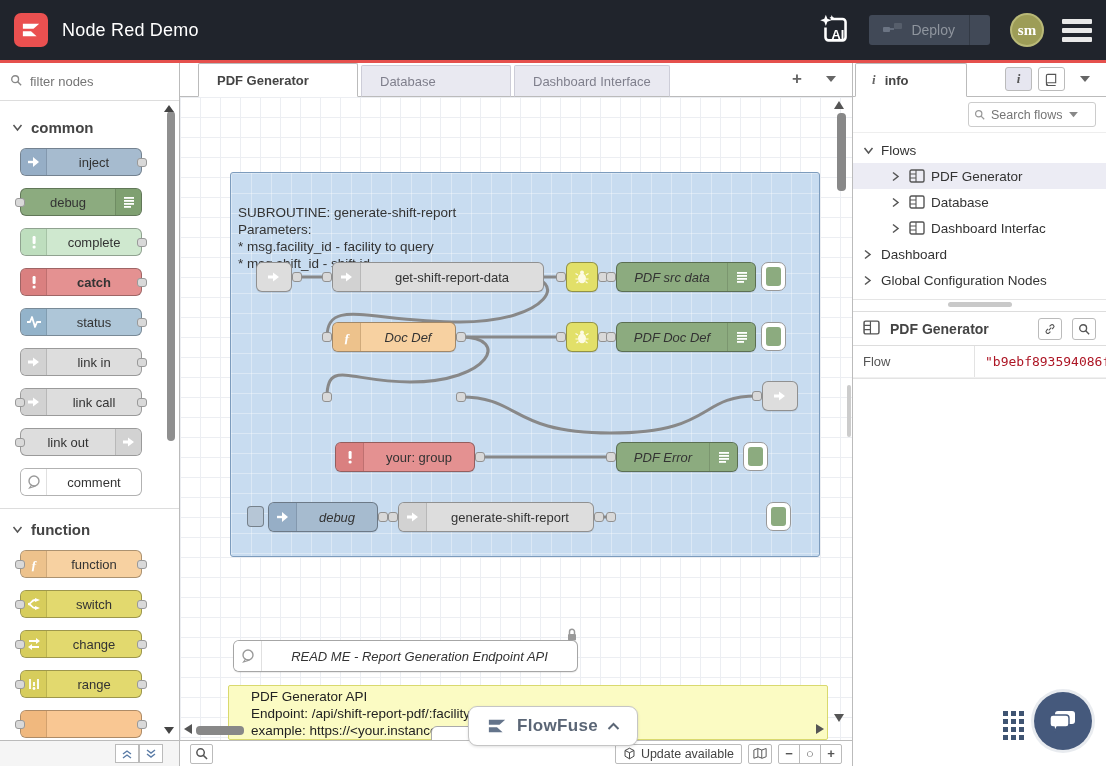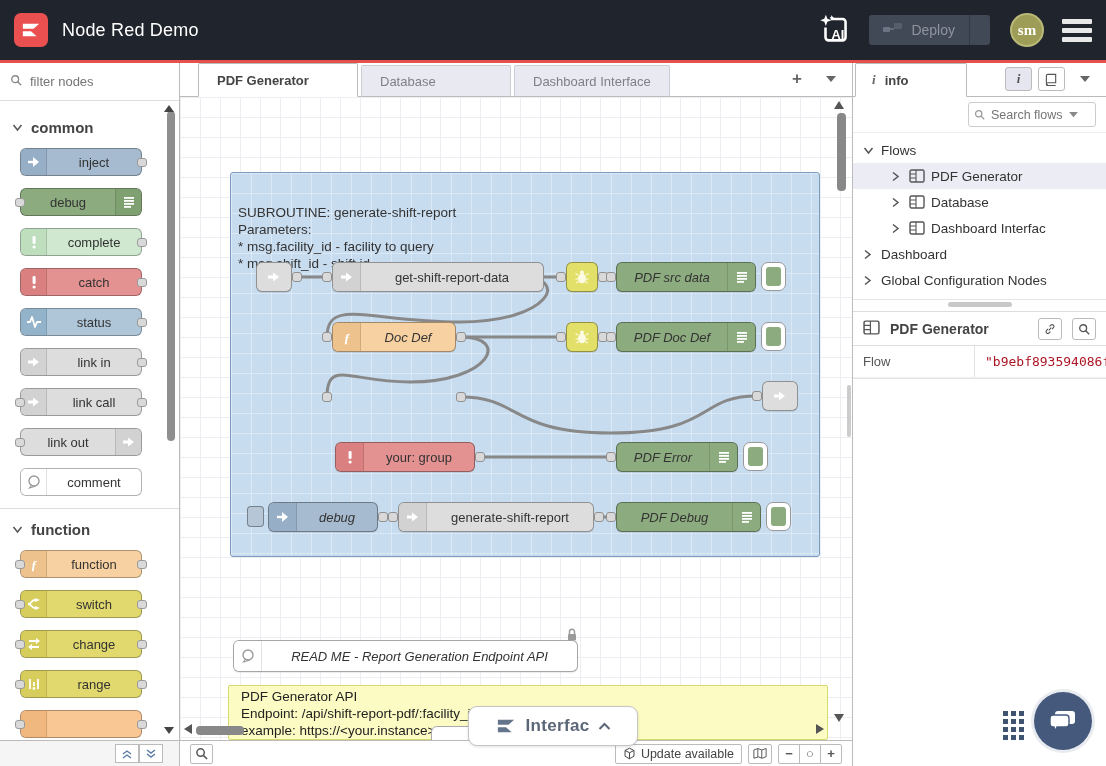--- a/index.html
+++ b/index.html
@@ -63,21 +63,21 @@
   .fnode{position:absolute;height:30px;border:1px solid rgba(0,0,0,.35);border-radius:6px;display:flex;font-size:13px;color:#333;z-index:4;box-shadow:0 1px 1px rgba(0,0,0,.08);}
   .fnode .isec{width:28px;flex:0 0 28px;display:flex;align-items:center;justify-content:center;}
   .fnode .isec.l{border-right:1px solid rgba(0,0,0,.12);border-radius:5px 0 0 5px;}
   .fnode .isec.r{border-left:1px solid rgba(0,0,0,.12);border-radius:0 5px 5px 0;}
   .fnode .lbl{flex:1;display:flex;align-items:center;justify-content:center;padding:0 8px;white-space:nowrap;}
   .fnode.square{justify-content:center;align-items:center;}
   .cport{position:absolute;width:10px;height:10px;background:#d9d9d9;border:1px solid #919191;border-radius:3px;z-index:3;}
   .dtoggle{position:absolute;width:25px;height:29px;background:#fff;border:1px solid #999;border-radius:7px;z-index:5;padding:4px;}
   .dtoggle div{width:100%;height:100%;border-radius:3px;}
   .inj-btn{position:absolute;width:17px;height:21px;background:#b6c6d6;border:1px solid rgba(0,0,0,.35);border-radius:4px;z-index:3;}
-  #yellow-note{position:absolute;background:#fbfbc3;border:1px solid #d9d96e;border-radius:2px;z-index:4;padding:2px 12px;font-size:13.5px;line-height:17px;color:#222;overflow:hidden;}
+  #yellow-note{position:absolute;background:#fbfbc3;border:1px solid #d9d96e;border-radius:2px;z-index:4;padding:2px 22px;font-size:13.5px;line-height:17px;color:#222;overflow:hidden;}
   #partial-comment{position:absolute;background:#fff;border:1px solid #aaa;border-radius:6px;z-index:4;}
   .lock-badge{position:absolute;z-index:6;}
 
   
   .sb-thumb{position:absolute;background:#888;border-radius:4px;z-index:6;}
   .tri{width:0;height:0;position:absolute;z-index:6;}
 
   
   #canvas-footer{height:26px;border-top:1px solid #bbb;background:#fff;display:flex;align-items:center;padding:0 10px;gap:6px;flex:0 0 26px;position:relative;z-index:4;}
   .cf-btn{height:20px;border:1px solid #bbb;background:#fff;border-radius:2px;display:flex;align-items:center;justify-content:center;color:#555;font-size:13px;padding:0 4px;min-width:22px;}
@@ -203,21 +203,21 @@
               <svg width="16" height="16" viewBox="0 0 16 16">
                 <g fill="#fff">
                   <rect x="6.6" y="2" width="3" height="8" rx="1.2"></rect>
                   <circle cx="8.1" cy="13" r="1.6"></circle>
                 </g>
               </svg>
             </span>
             <span class="plbl">complete</span>
             <span class="pport out"></span>
           </div>
-          <div class="pal-node" style="background: rgb(228, 145, 145);">
+          <div class="pal-node" style="background: rgb(228, 145, 145); font-weight: bold;">
             <span class="isec l" style="background:#da8080">
               <svg width="16" height="16" viewBox="0 0 16 16">
                 <g fill="#fff">
                   <rect x="6.6" y="2" width="3" height="8" rx="1.2"></rect>
                   <circle cx="8.1" cy="13" r="1.6"></circle>
                 </g>
               </svg>
             </span>
             <span class="plbl">catch</span>
             <span class="pport out"></span>
@@ -543,33 +543,20 @@
           <div class="fnode" style="left: 218px; top: 405px; width: 196px; height: 30px; background: rgb(221, 221, 221);">
             <span class="isec l" style="background:#d2d2d2">
               <svg width="16" height="16" viewBox="0 0 16 16">
                 <path d="M2 6.5h5V3.5l6 4.5-6 4.5V9.5H2z" fill="#fff"></path>
               </svg>
             </span>
             <span class="lbl" style="">generate-shift-report</span>
           </div>
           <div class="cport" style="left: 208px; top: 415px;"></div>
           <div class="cport" style="left: 414px; top: 415px;"></div>
-          <div class="fnode" style="left: 436px; top: 405px; width: 145px; height: 30px; background: rgb(140, 171, 127);">
-            <span class="lbl" style="font-style:italic;">PDF Debug</span>
-            <span class="isec r" style="background:#8cab7f">
-              <svg width="16" height="16" viewBox="0 0 16 16">
-                <g fill="#fff">
-                  <rect x="3" y="3" width="10" height="1.8"></rect>
-                  <rect x="3" y="6" width="10" height="1.8"></rect>
-                  <rect x="3" y="9" width="10" height="1.8"></rect>
-                  <rect x="3" y="12" width="7" height="1.8"></rect>
-                </g>
-              </svg>
-            </span>
-          </div>
           <div class="cport" style="left: 426px; top: 415px;"></div>
           <div class="dtoggle" style="left: 586px; top: 405px;">
             <div style="background:#8cab7f"></div>
           </div>
           <div class="fnode" style="left: 53px; top: 543px; width: 345px; height: 32px; background: rgb(255, 255, 255);">
             <span class="isec l" style="background:#ffffff">
               <svg width="16" height="16" viewBox="0 0 16 16">
                 <circle cx="8" cy="7" r="5" fill="none" stroke="#9a9a9a" stroke-width="1.4"></circle>
                 <path d="M5.5 11.2L3.5 14l5-1.6z" fill="#fff" stroke="#9a9a9a" stroke-width="1.1"></path>
               </svg>
@@ -605,21 +592,21 @@
             <div class="cf-btn">−</div>
             <div class="cf-btn">○</div>
             <div class="cf-btn">+</div>
           </div>
         </div>
         <div id="flowfuse-pill">
           <svg width="22" height="20" viewBox="0 0 16 16">
               <path d="M1.5 3h13l-4.5 4h-8.5z" fill="#64748b"></path>
               <path d="M1.5 9h6.5l4.5 4H1.5z" fill="#64748b"></path>
             </svg>
-          <span class="ff-label">Interfac</span>
+          <span class="ff-label">FlowFuse</span>
           <svg width="13" height="9" viewBox="0 0 13 9">
               <path d="M1.5 7L6.5 2l5 5" fill="none" stroke="#5b6676" stroke-width="2"></path>
             </svg>
         </div>
       </div>
     </div>
 
     <div id="sidebar">
       <div id="sb-tabbar">
         <div id="sb-tab">

